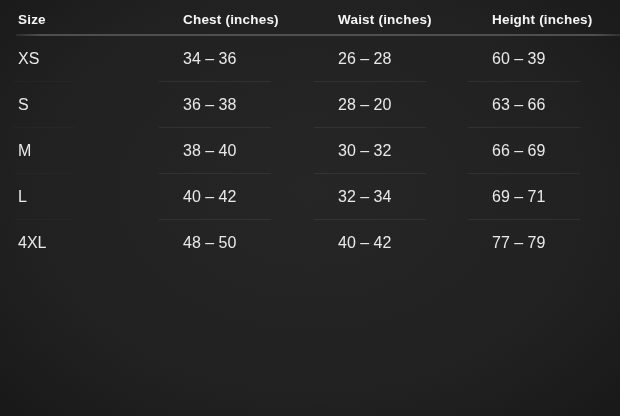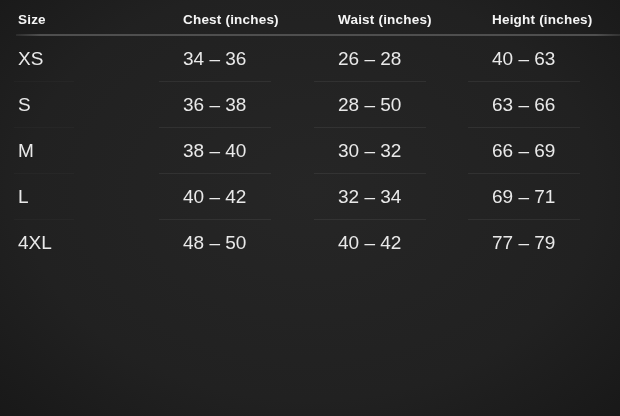--- a/index.html
+++ b/index.html
@@ -43,21 +43,21 @@
     right: 0;
     height: 2px;
     background: linear-gradient(90deg, rgba(90,90,90,0.25) 0%, #4f4f4f 4%, #4f4f4f 96%, rgba(90,90,90,0.35) 100%);
     pointer-events: none;
   }
   tbody td {
     position: relative;
     height: 46px;
     vertical-align: middle;
     padding: 0 0 0 18px;
-    font-size: 19px;
+    font-size: 16px;
     font-weight: normal;
     color: #e9e9e9;
     white-space: nowrap;
   }
   
   tbody tr + tr td:nth-child(n+2)::before {
     content: "";
     position: absolute;
     top: -1px;
     left: -6px;
@@ -93,26 +93,26 @@
         <th>Chest (inches)</th>
         <th>Waist (inches)</th>
         <th>Height (inches)</th>
       </tr>
     </thead>
     <tbody>
       <tr>
         <td>XS</td>
         <td>34 – 36</td>
         <td>26 – 28</td>
-        <td>40 – 63</td>
+        <td>60 – 39</td>
       </tr>
       <tr>
         <td>S</td>
         <td>36 – 38</td>
-        <td>28 – 50</td>
+        <td>28 – 20</td>
         <td>63 – 66</td>
       </tr>
       <tr>
         <td>M</td>
         <td>38 – 40</td>
         <td>30 – 32</td>
         <td>66 – 69</td>
       </tr>
       <tr>
         <td>L</td>

